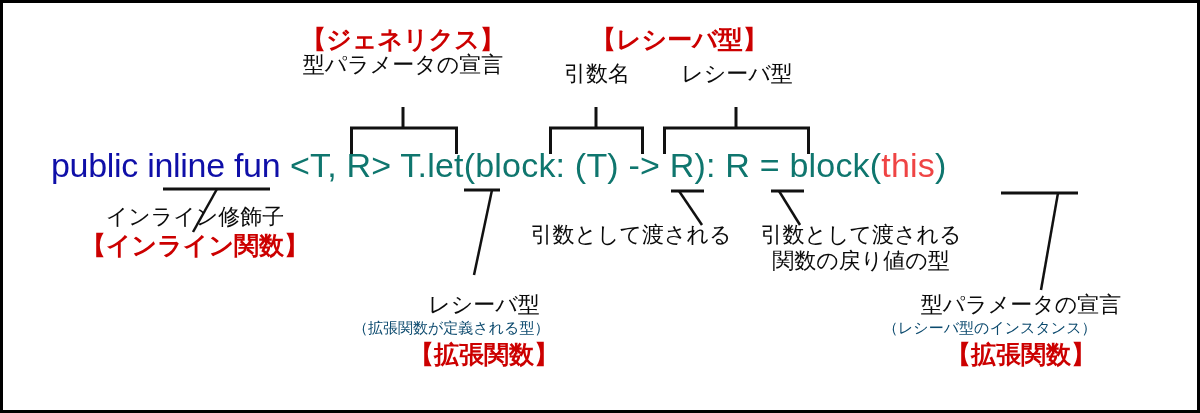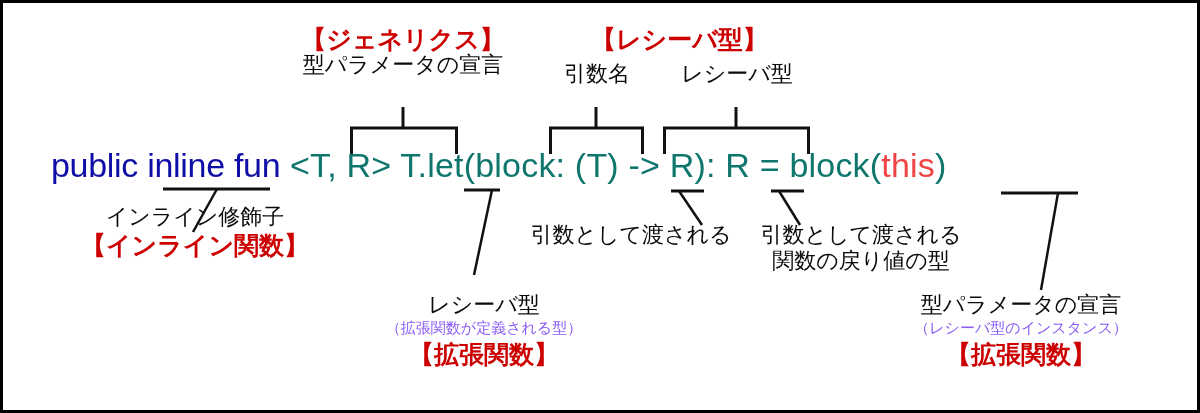--- a/index.html
+++ b/index.html
@@ -50,24 +50,24 @@
     text-align: center;
   }
   .label-black {
     color: #0b0b0b;
     font-size: 22px;
     line-height: 27px;
     text-align: center;
   }
   .label-black.two-line { line-height: 26px; }
   .label-sub {
-    color: #8b5cf6;
+    color: #0c4a6e;
     font-size: 15px;
     line-height: 19px;
-    text-align: center;
+    text-align: left;
   }
   .center-block { text-align: center; }
 
   
   svg#wires {
     position: absolute;
     left: 0; top: 0;
     width: 1200px;
     height: 413px;
     pointer-events: none;

